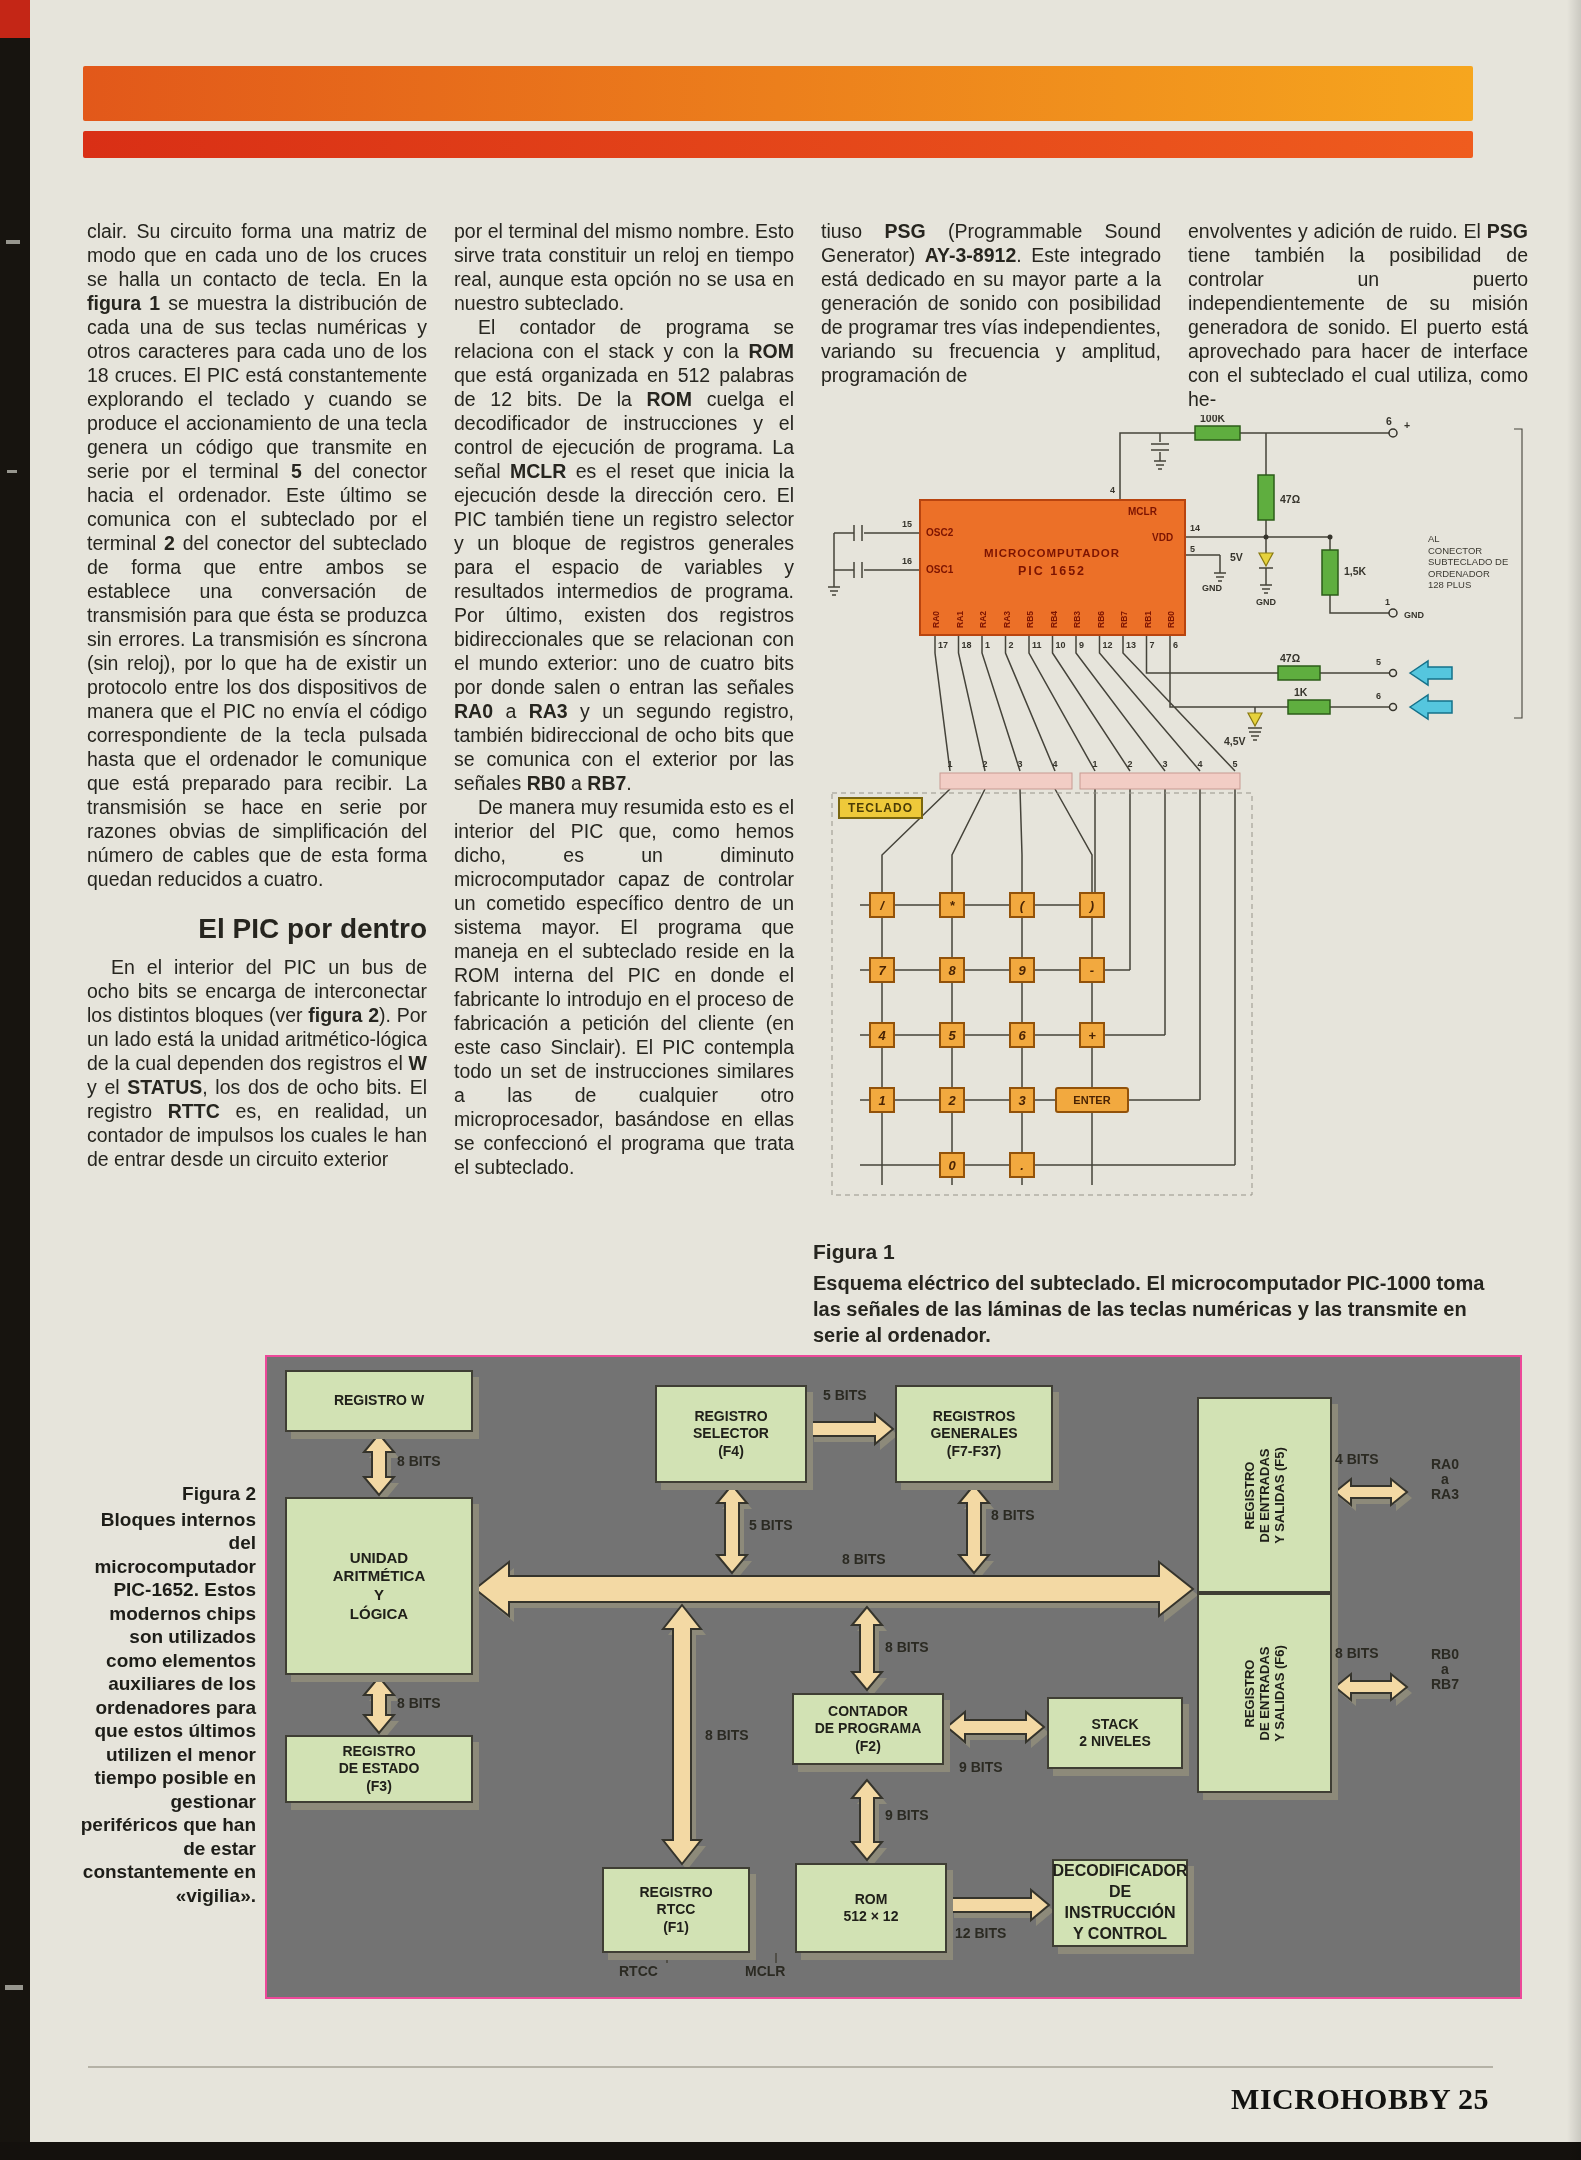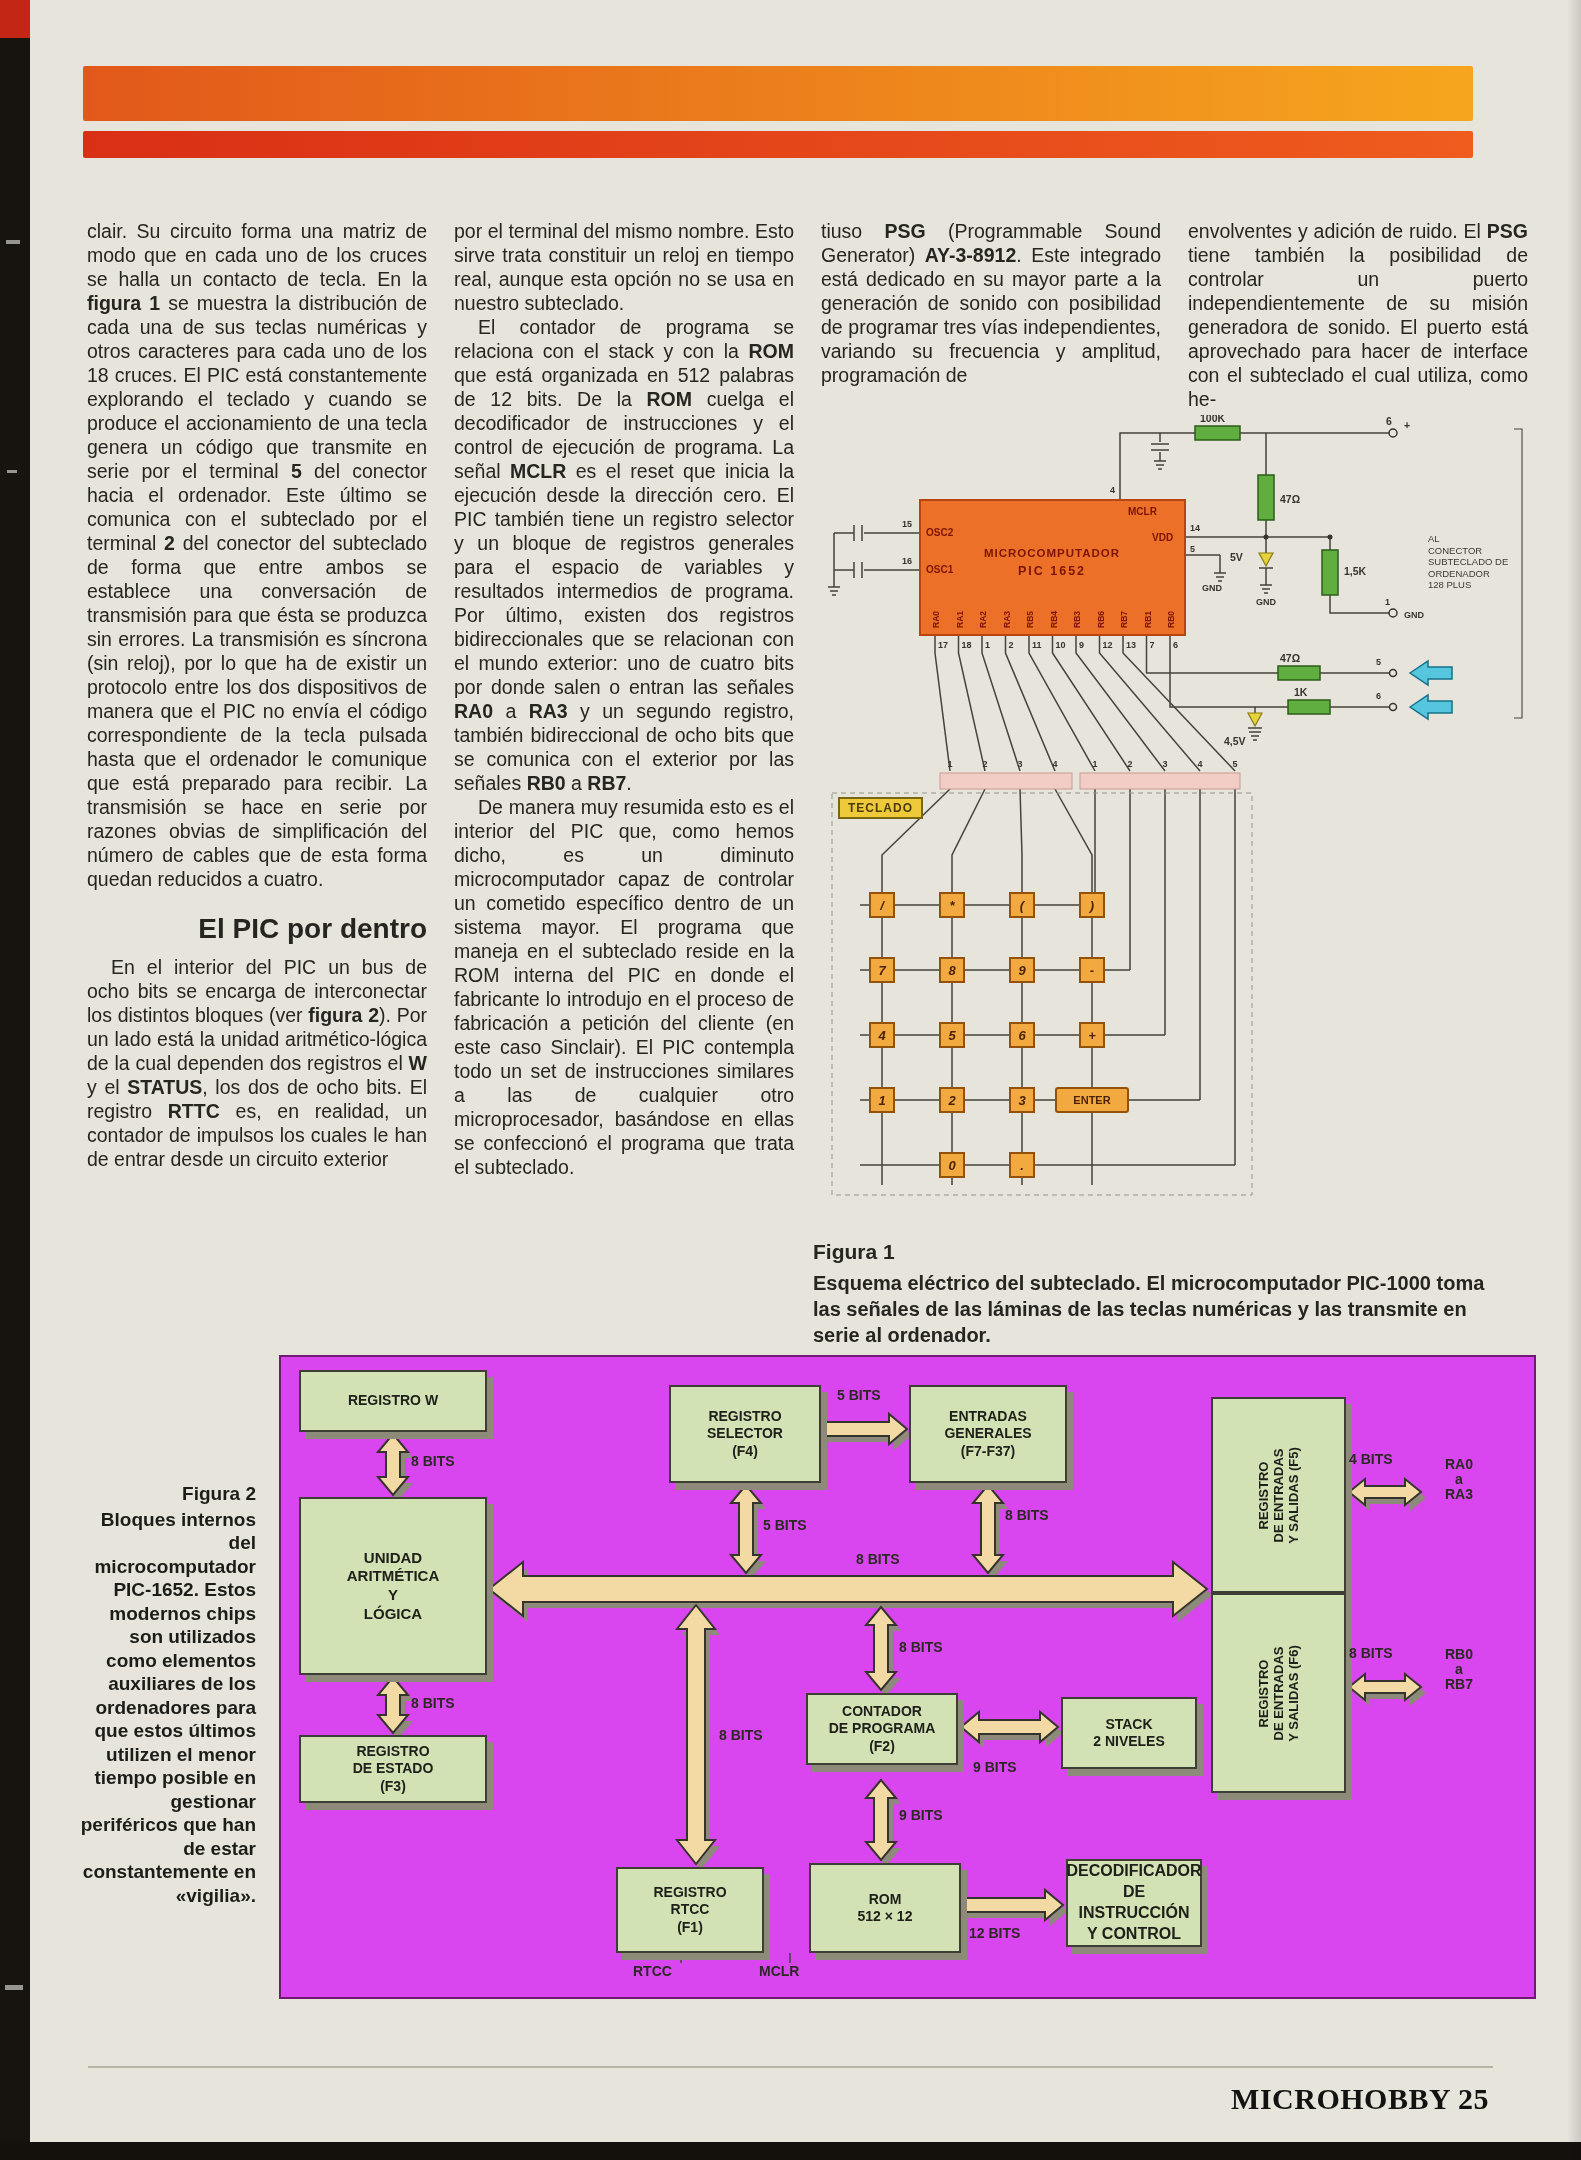--- a/index.html
+++ b/index.html
@@ -50,22 +50,22 @@
   .key.enter{width:74px;font-size:11px;font-style:normal;border-radius:3px;}
   .teclado{position:absolute;left:28px;top:382px;background:var(--teclado,#eec93a);
        border:2px solid #7a660e;padding:2px 8px;font-size:12px;font-weight:bold;
        color:#4a3c06;letter-spacing:1px;}
   .note{position:absolute;left:618px;top:118px;width:94px;font-size:9.5px;line-height:11.5px;
        color:#3c3a32;white-space:pre-line;}
   .fig1-caption{position:absolute;left:813px;top:1240px;width:690px;color:var(--ink,#26251f);}
   .cap-title{font-weight:bold;font-size:21px;margin-bottom:6px;}
   .cap-body{font-weight:bold;font-size:20px;line-height:26px;}
   
-  .fig2{position:absolute;left:279px;top:1355px;width:1253px;height:640px;
-        border:2px solid #701a75;background:#d946ef;}
+  .fig2{position:absolute;left:265px;top:1355px;width:1253px;height:640px;
+        border:2px solid #ec4899;background:#737373;}
   .fig2 svg{position:absolute;left:0;top:0;}
   .blk{position:absolute;background:var(--green,#d2e2b4);border:2px solid var(--blockBorder,#3f3e34);
        box-shadow:6px 7px 0 var(--shadow,#8d8a7a);display:flex;align-items:center;
        justify-content:center;text-align:center;font-size:14px;font-weight:bold;
        color:#20201a;white-space:pre-line;line-height:1.25;box-sizing:border-box;}
   .blk.big{font-size:15px;}
   .blk.small{font-size:16px;line-height:1.3;}
   .blk .rot{display:block;transform:rotate(-90deg);width:186px;font-size:13px;line-height:15px;}
   .f2lab{position:absolute;font-size:14px;font-weight:bold;color:#2b2a22;white-space:pre-line;}
   .f2lab.ctr{text-align:center;width:64px;line-height:15px;}
@@ -276,21 +276,21 @@
         <polygon points="682,541 764,541 764,533 782,548 764,563 764,555 682,555" fill="#f3d9a4" stroke="#35342c" stroke-width="2"></polygon>
         <polygon points="415,248 396,272 406,272 406,483 396,483 415,507 434,483 424,483 424,272 434,272" fill="#f3d9a4" stroke="#35342c" stroke-width="2"></polygon>
         <polygon points="1068,135 1084,122 1084,129 1124,129 1124,122 1140,135 1124,148 1124,141 1084,141 1084,148" fill="#f3d9a4" stroke="#35342c" stroke-width="2"></polygon>
         <polygon points="1068,330 1084,317 1084,324 1124,324 1124,317 1140,330 1124,343 1124,336 1084,336 1084,343" fill="#f3d9a4" stroke="#35342c" stroke-width="2"></polygon>
       </svg>
 
     <div class="blk" style="left:18px;top:13px;width:188px;height:62px"><span>REGISTRO W</span></div>
     <div class="blk" style="left:388px;top:28px;width:152px;height:98px"><span>REGISTRO
 SELECTOR
 (F4)</span></div>
-    <div class="blk" style="left:628px;top:28px;width:158px;height:98px"><span>ENTRADAS
+    <div class="blk" style="left:628px;top:28px;width:158px;height:98px"><span>REGISTROS
 GENERALES
 (F7-F37)</span></div>
     <div class="blk" style="left:930px;top:40px;width:135px;height:196px"><span class="rot">REGISTRO
 DE ENTRADAS
 Y SALIDAS (F5)</span></div>
     <div class="blk" style="left:930px;top:236px;width:135px;height:200px"><span class="rot">REGISTRO
 DE ENTRADAS
 Y SALIDAS (F6)</span></div>
     <div class="blk big" style="left:18px;top:140px;width:188px;height:178px"><span>UNIDAD
 ARITMÉTICA

